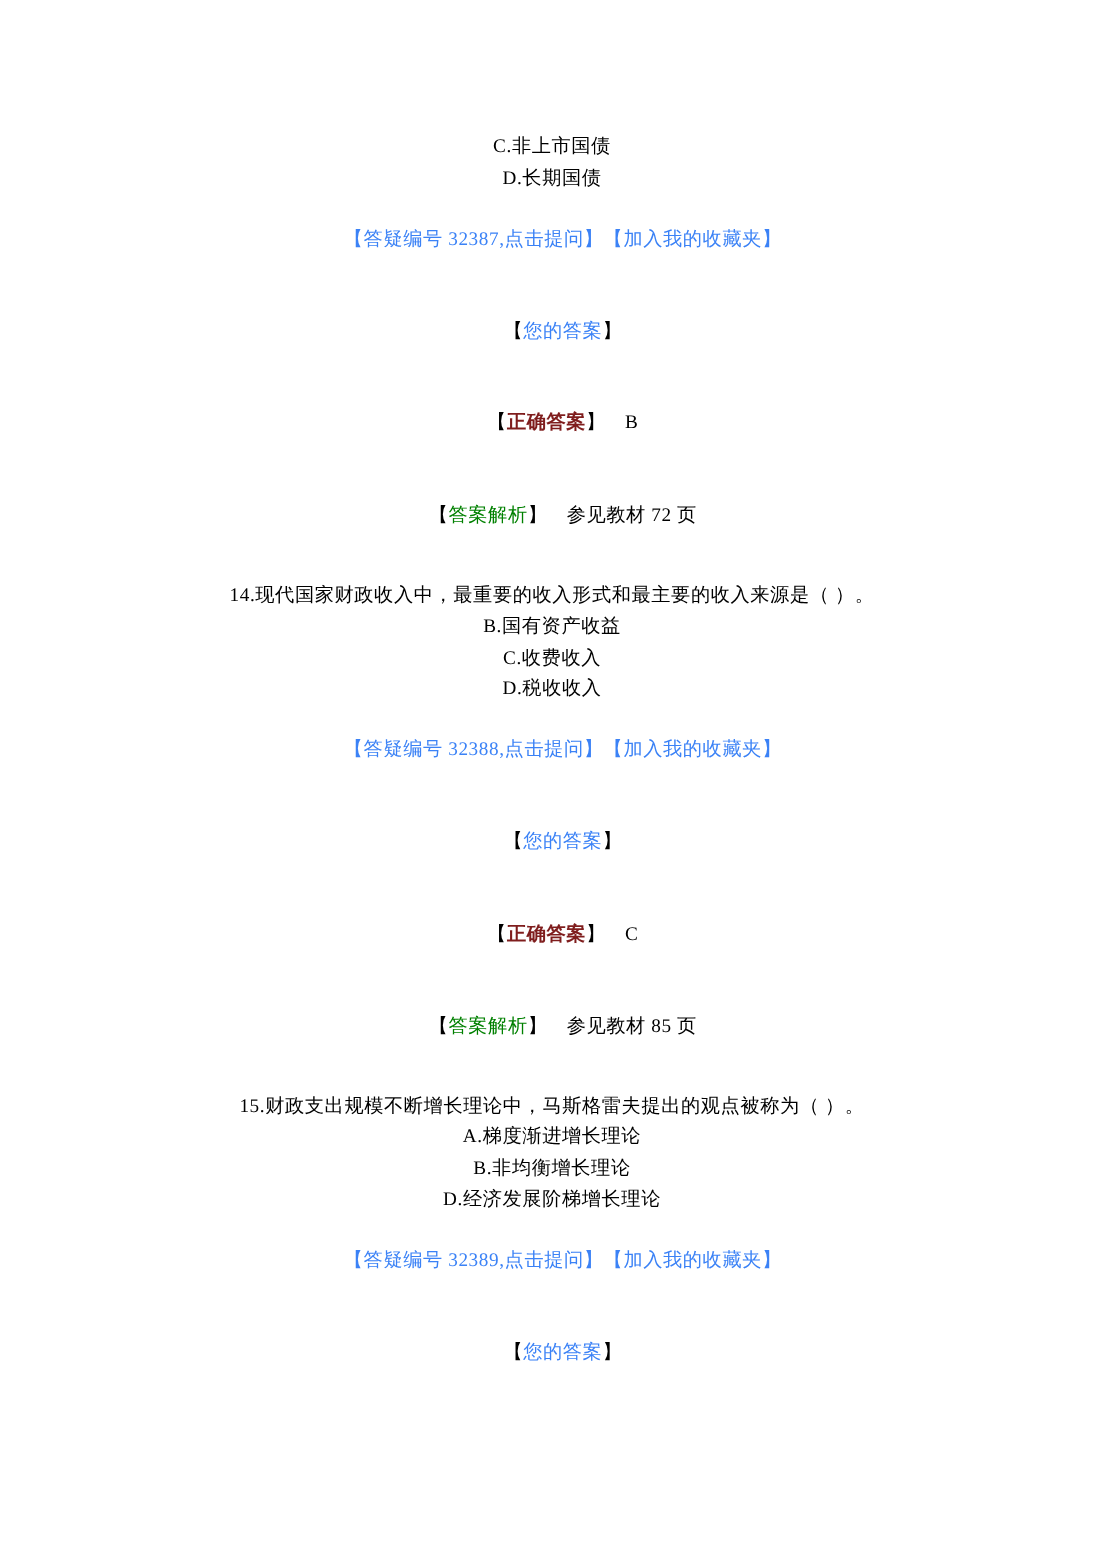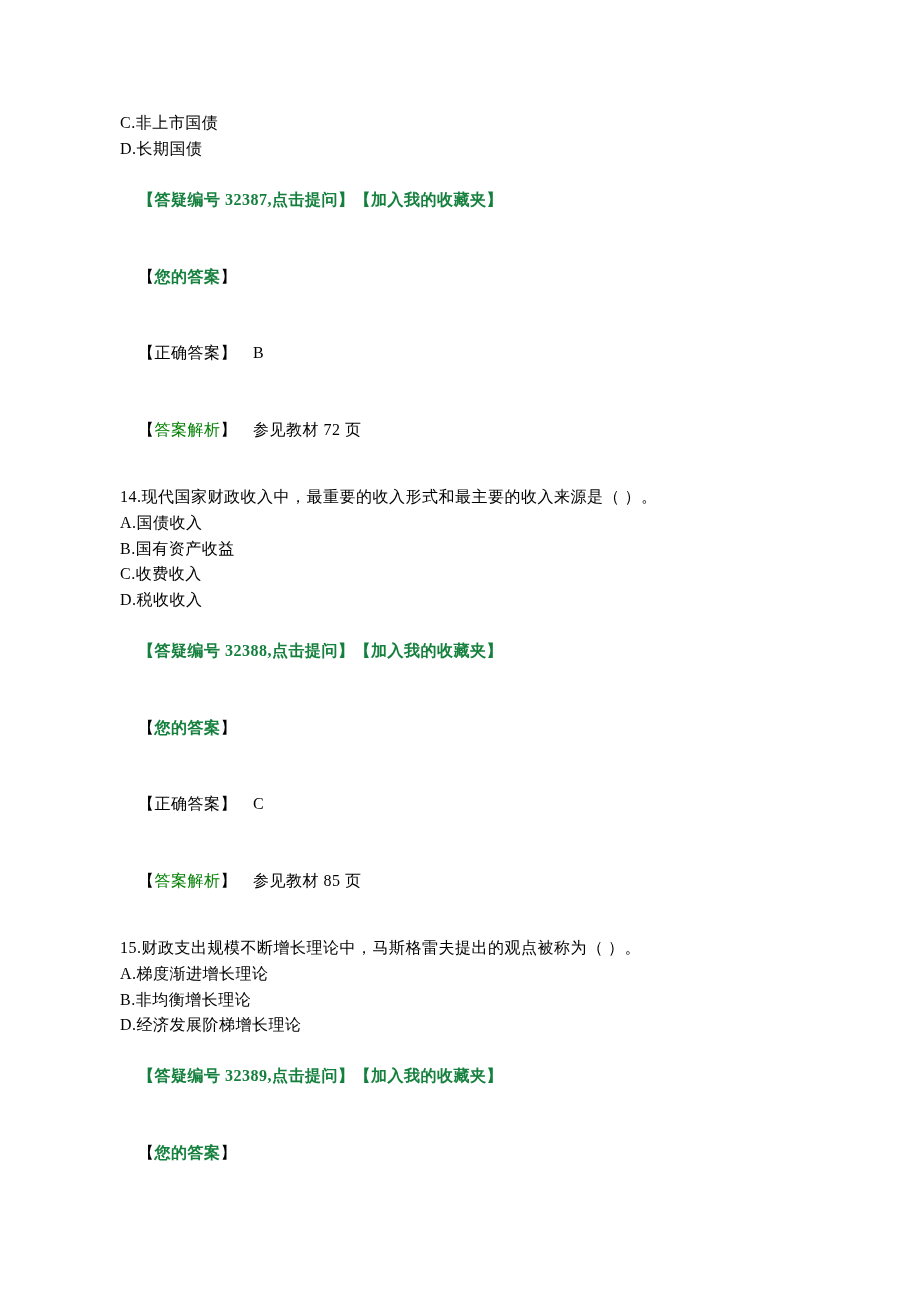--- a/index.html
+++ b/index.html
@@ -13,27 +13,28 @@
   }
   .page {
     width: 920px;
     min-height: 1302px;
     padding: 110px 120px 0 120px;
     box-sizing: border-box;
     letter-spacing: 0.5px;
   }
   .line {
     white-space: pre-wrap;
+    text-align: center;
   }
   .blue {
-    color: #15803d;
-    font-weight: bold;
+    color: #3b82f6;
   }
   .red {
-    color: #000000;
+    color: #7f1d1d;
+    font-weight: bold;
   }
   .green {
     color: #008000;
   }
   .black {
     color: #000000;
   }
   .spacer {
     height: 1em;
   }
@@ -57,21 +58,20 @@
   <div class="line">
     <span class="black">【</span><span class="red">正确答案</span><span class="black">】</span><span class="black ans-val">B</span>
   </div>
   <div class="line">
     <span class="black">【</span><span class="green">答案解析</span><span class="black">】</span><span class="black ans-val">参见教材 72 页</span>
   </div>
 
   <div class="spacer"></div>
 
   <div class="line">14.现代国家财政收入中，最重要的收入形式和最主要的收入来源是（ ）。</div>
-  <div class="line">A.国债收入</div>
   <div class="line">B.国有资产收益</div>
   <div class="line">C.收费收入</div>
   <div class="line">D.税收收入</div>
   <div class="line">
     <span class="blue">【答疑编号 32388,点击提问】</span><span class="blue">【加入我的收藏夹】</span>
   </div>
   <div class="line">
     <span class="black">【</span><span class="blue">您的答案</span><span class="black">】</span>
   </div>
   <div class="line">

